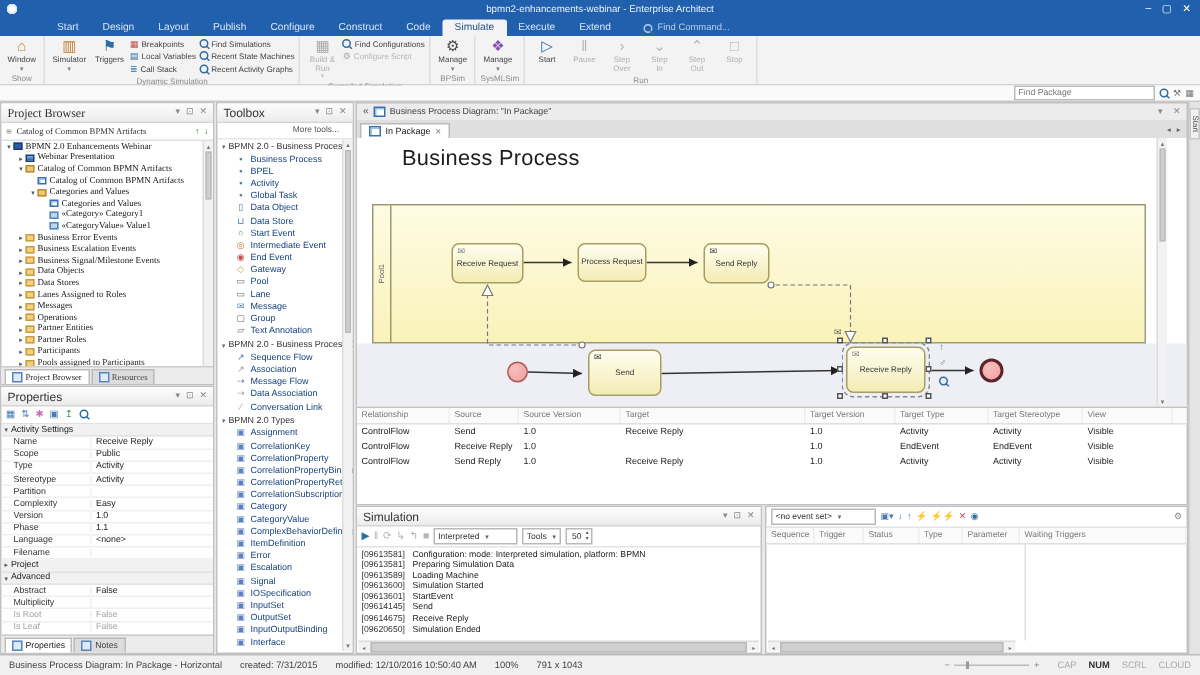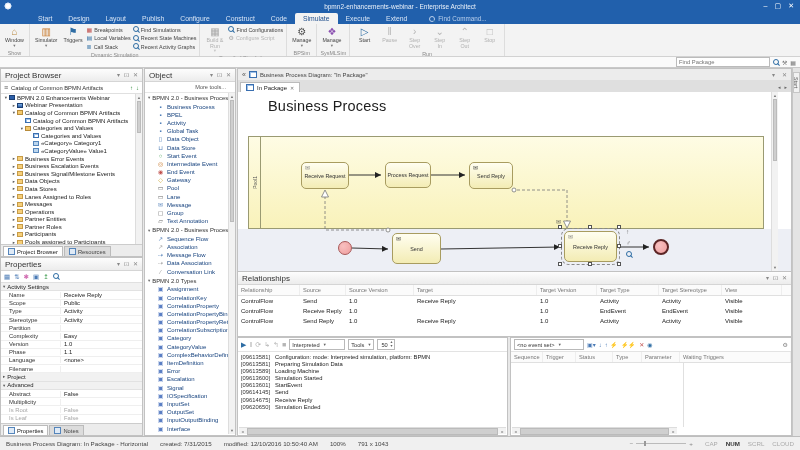--- a/index.html
+++ b/index.html
@@ -302,21 +302,21 @@
       </div>
     </div>
 
   <div id="findbar">
     <input placeholder="Find Package" style="">
     <span class="i-mag"></span>
     <span class="fic">⚒</span>
     <span class="fic">▦</span>
   </div>
 
-  <div class="panel" style="left:0;top:68px;width:143px;height:189px;">
+  <div class="panel" style="left:0;top:68px;width:143px;height:189px;font-family:Liberation Serif, serif;">
     <div class="phead">
       <span class="pt">Project Browser</span>
       <span class="sp"></span>
       <span class="hic">▾</span>
       <span class="hic">⊡</span>
       <span class="hic">✕</span>
     </div>
     <div class="pbtool">
       <span class="ham">≡</span>
       <span class="ptxt">Catalog of Common BPMN Artifacts</span>
@@ -535,21 +535,21 @@
         </div>
         <div class="btab">
           <span class="bic"></span>
           <span>Notes</span>
         </div>
       </div>
   </div>
 
   <div class="panel" style="left:144px;top:68px;width:92px;height:368px;">
     <div class="phead">
-      <span class="pt">Object</span>
+      <span class="pt">Toolbox</span>
       <span class="sp"></span>
       <span class="hic">▾</span>
       <span class="hic">⊡</span>
       <span class="hic">✕</span>
     </div>
     <div class="moretools">
       <span>More tools...</span>
     </div>
     <div class="tbxlist" id="tbxlist" style="height:341px;">
 
@@ -816,27 +816,20 @@
     <div class="evt end" style="left:415px;top:147px;width:16px;height:16px;"></div>
 
     <div class="vsb" style="height:179px;right:13px;">
       <div class="a">▲</div>
         <div class="th" style="height:60px;"></div>
       <div class="a" style="position:absolute;bottom:0;left:0;right:0;">▼</div>
     </div>
   </div>
 
   <div class="panel" style="left:237px;top:271px;width:555px;height:66px;">
-    <div class="phead">
-      <span class="pt">Relationships</span>
-      <span class="sp"></span>
-      <span class="hic">▾</span>
-      <span class="hic">⊡</span>
-      <span class="hic">✕</span>
-    </div>
     <div class="thead" id="relhead">
         <span style="width: 62px; flex: 0 0 62px;">Relationship</span>
         <span style="width: 46px; flex: 0 0 46px;">Source</span>
         <span style="width: 68px; flex: 0 0 68px;">Source Version</span>
         <span style="width: 123px; flex: 0 0 123px;">Target</span>
         <span style="width: 60px; flex: 0 0 60px;">Target Version</span>
         <span style="width: 62px; flex: 0 0 62px;">Target Type</span>
         <span style="width: 63px; flex: 0 0 63px;">Target Stereotype</span>
         <span style="width: 60px; flex: 0 0 60px;">View</span>
       </div>
@@ -868,20 +861,27 @@
           <span style="width: 123px; flex: 0 0 123px;">Receive Reply</span>
           <span style="width: 60px; flex: 0 0 60px;">1.0</span>
           <span style="width: 62px; flex: 0 0 62px;">Activity</span>
           <span style="width: 63px; flex: 0 0 63px;">Activity</span>
           <span style="width: 60px; flex: 0 0 60px;">Visible</span>
         </div>
       </div>
   </div>
 
   <div class="panel" style="left:237px;top:337px;width:271px;height:99px;">
+    <div class="phead">
+      <span class="pt">Simulation</span>
+      <span class="sp"></span>
+      <span class="hic">▾</span>
+      <span class="hic">⊡</span>
+      <span class="hic">✕</span>
+    </div>
     <div class="simtool">
       <span class="ti" style="color:#2e6da4">▶</span>
       <span class="ti" style="color:#b5b5b5">‖</span>
       <span class="ti" style="color:#b5b5b5">⟳</span>
       <span class="ti" style="color:#b5b5b5">↳</span>
       <span class="ti" style="color:#b5b5b5">↰</span>
       <span class="ti" style="color:#b5b5b5">■</span>
       <span class="ddl" style="width:50px">
         <span>Interpreted</span>
         <span class="da">▼</span>

